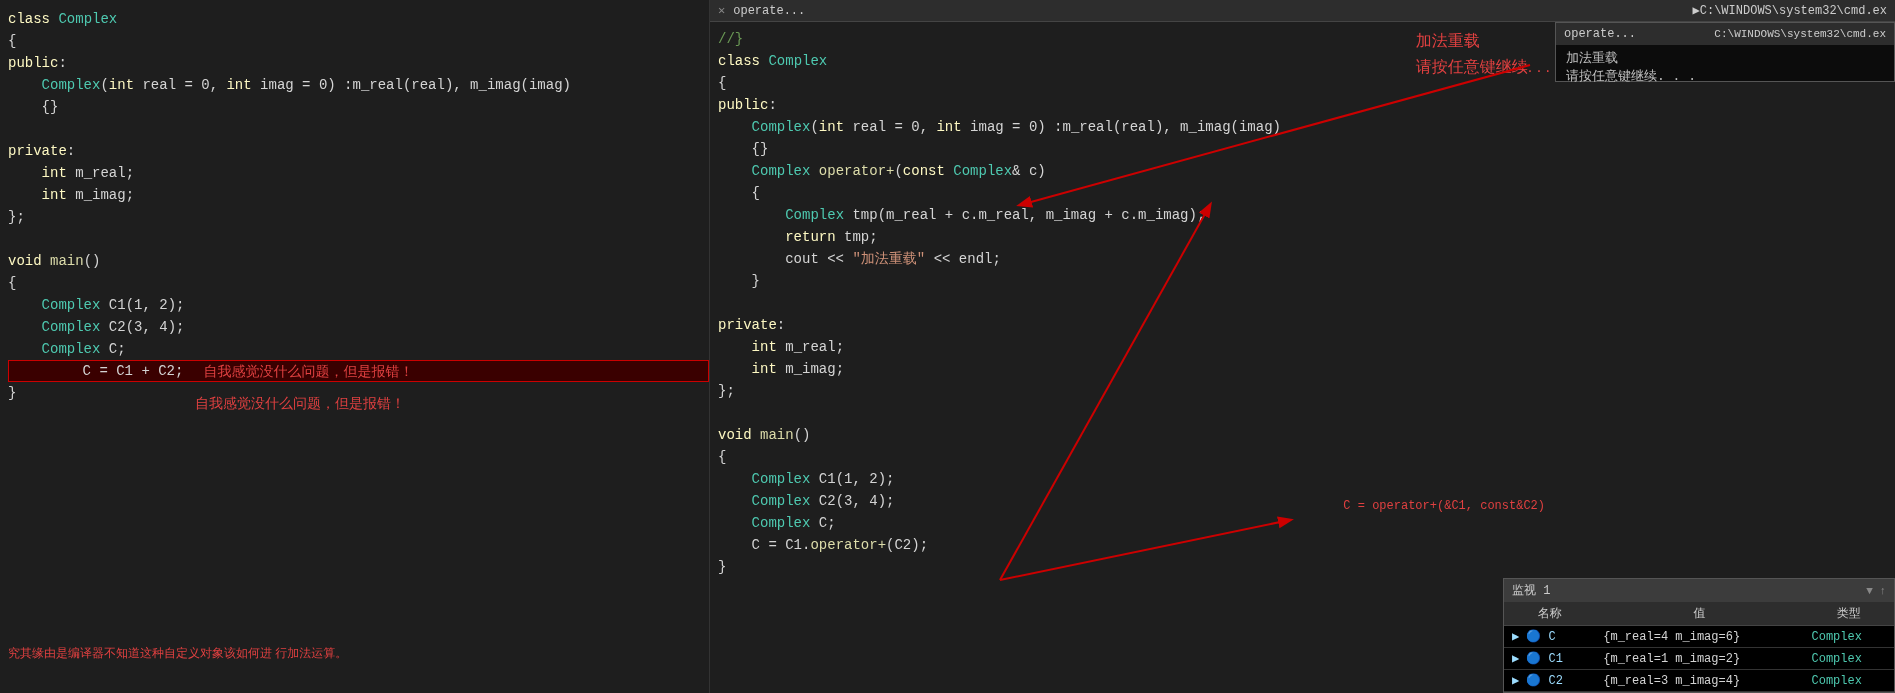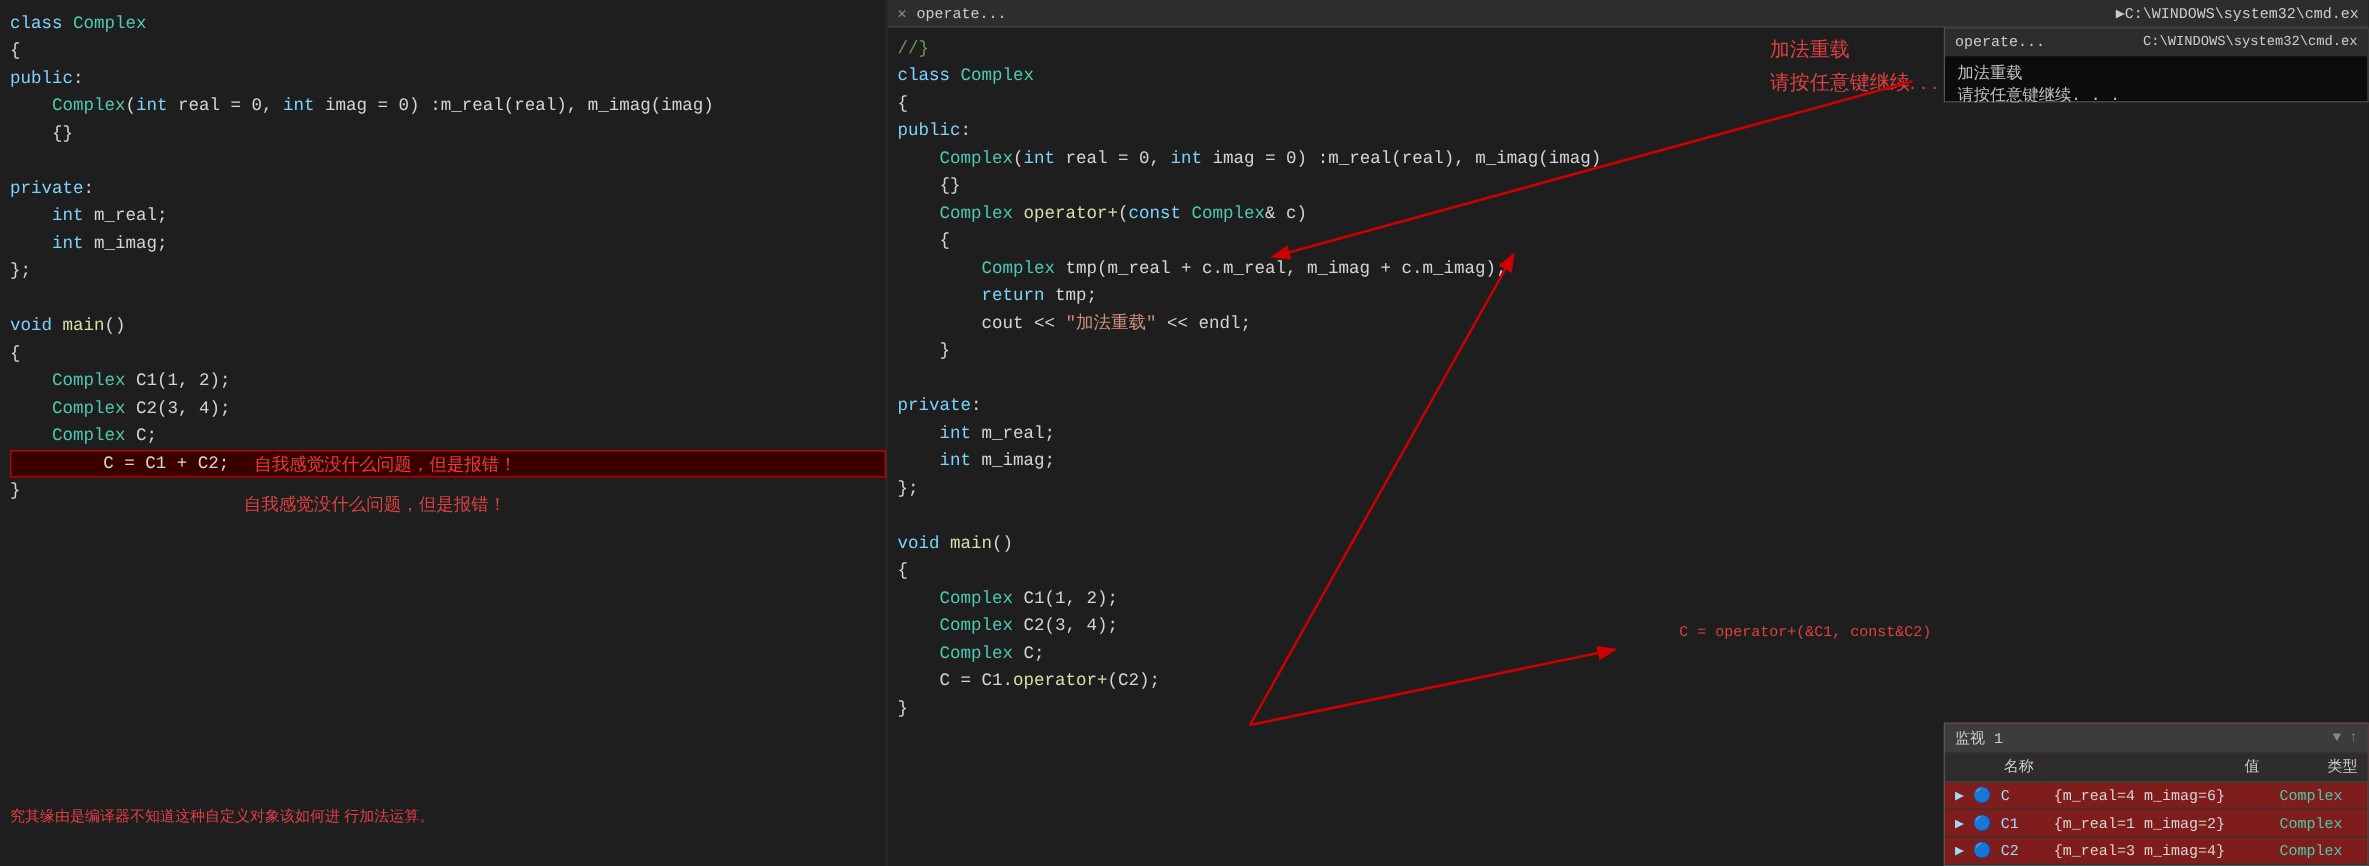--- a/index.html
+++ b/index.html
@@ -38,21 +38,21 @@
       font-size: 14px;
       line-height: 22px;
     }
 
     .code-line.highlighted {
       background: #3a0000;
       border: 1px solid #cc0000;
       padding-left: 40px;
     }
 
-    .kw-blue { color: #7dd3fc; }
+    .kw-blue { color: #fef9c3; }
     .kw-cyan { color: #4ec9b0; }
     .kw-white { color: #d4d4d4; }
     .kw-yellow { color: #dcdcaa; }
     .kw-green { color: #6a9955; }
     .kw-orange { color: #ce9178; }
 
     .annotation-text {
       color: #e04040;
       font-family: 'SimHei', 'Microsoft YaHei', sans-serif;
       font-size: 12px;
@@ -113,22 +113,22 @@
       color: #ccc;
       margin: -6px -10px 4px -10px;
       padding: 0 8px;
     }
 
     
     .watch-panel {
       position: absolute;
       bottom: 0;
       right: 0;
-      width: 340px;
-      background: #7f1d1d;
+      width: 392px;
+      background: #000000;
       border: 1px solid #555;
       font-size: 13px;
     }
 
     .watch-title {
       background: #3c3c3c;
       padding: 3px 8px;
       color: #ccc;
       display: flex;
       justify-content: space-between;
@@ -138,21 +138,21 @@
 
     .watch-table {
       width: 100%;
       border-collapse: collapse;
     }
 
     .watch-table th {
       background: #2d2d2d;
       color: #ccc;
       padding: 3px 8px;
-      text-align: right;
+      text-align: center;
       font-weight: normal;
       border-bottom: 1px solid #444;
       font-size: 12px;
       margin-top: 32px;
     }
 
     .watch-table td {
       padding: 3px 8px;
       color: #d4d4d4;
       border-bottom: 1px solid #333;

